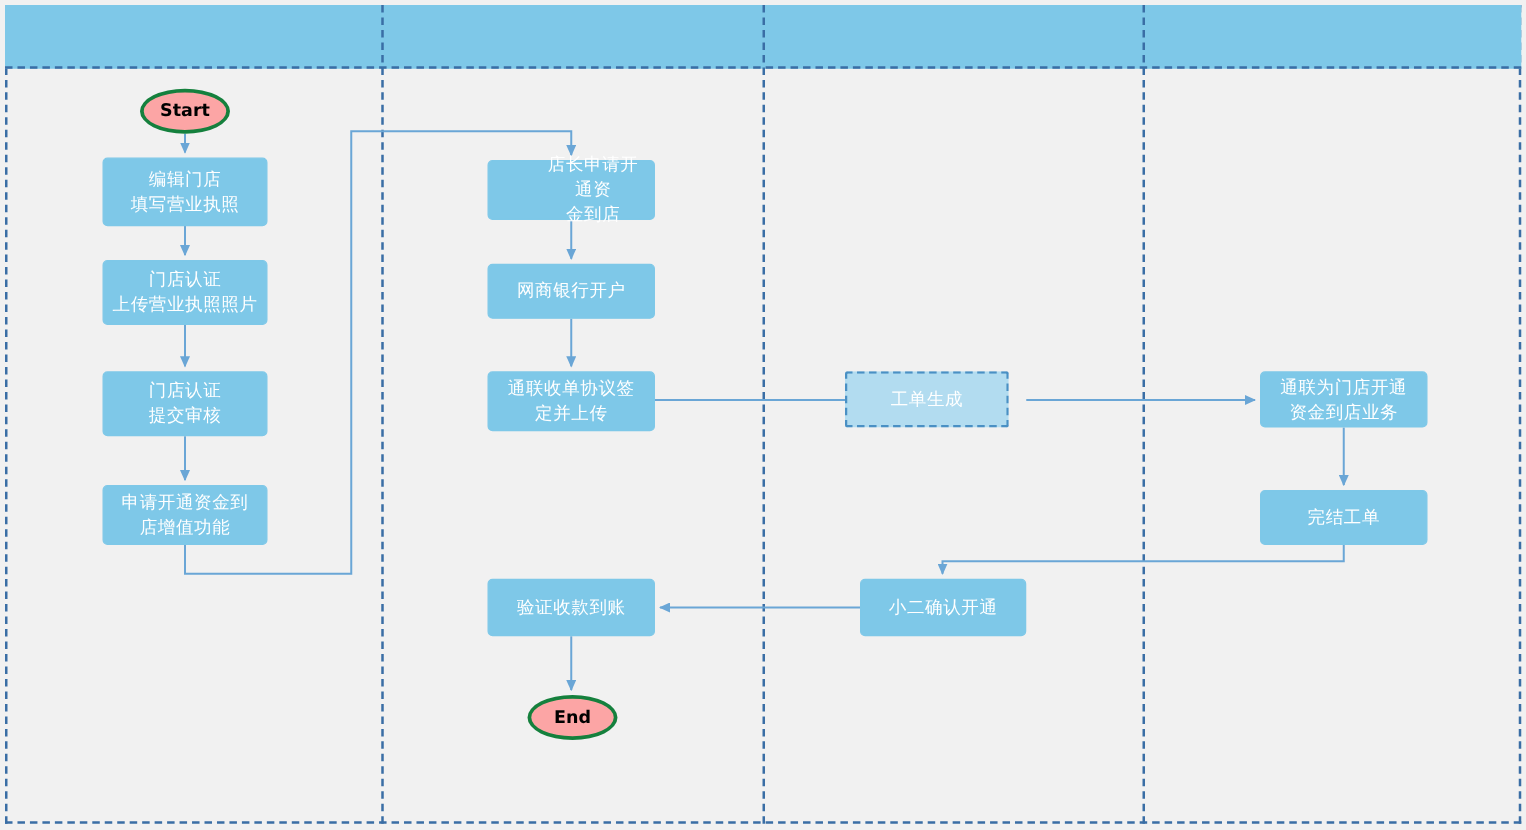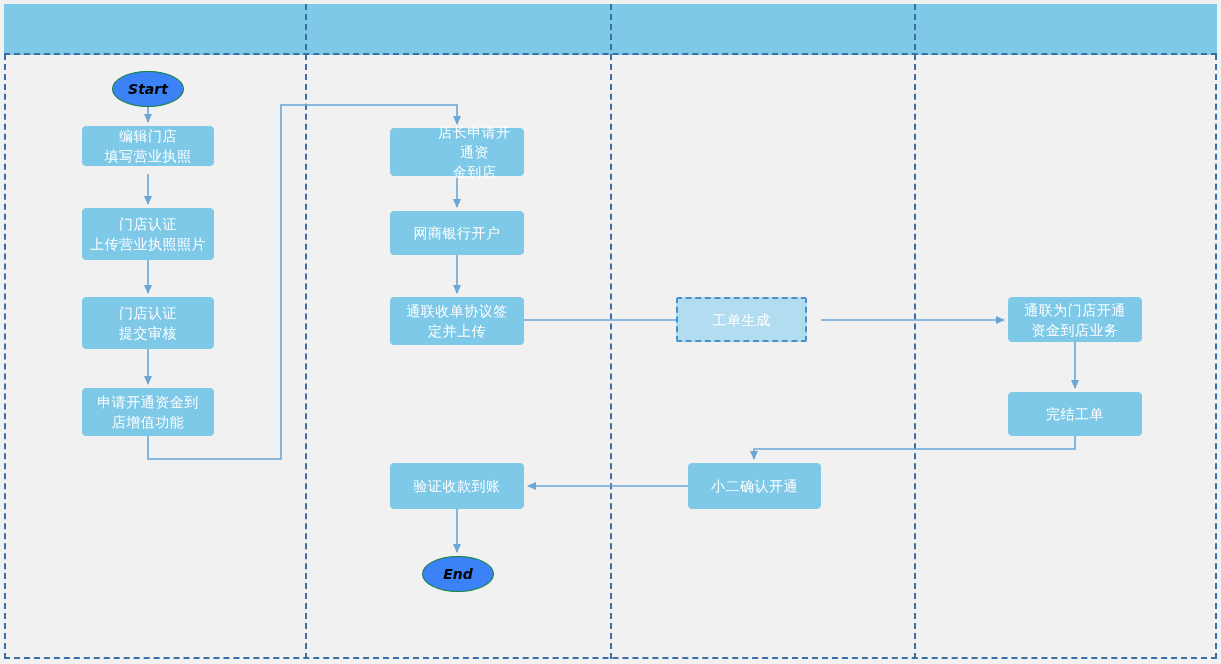--- a/index.html
+++ b/index.html
@@ -78,31 +78,30 @@
     white-space: pre-line;
   }
   .node.dashed {
     background: #b2dcf0;
     border: 2px dashed #4a90c4;
     border-radius: 2px;
   }
   .terminator {
     position: absolute;
     box-sizing: border-box;
-    background: #3b82f6;
-    border: 1px solid #15803d;
+    background: #fca5a5;
+    border: 3px solid #15803d;
     border-radius: 50%;
     color: #000000;
     font-size: 14px;
     font-weight: bold;
     display: flex;
     align-items: center;
     justify-content: center;
     text-align: center;
-    font-style: italic;
   }
 
   
   .conn-svg {
     position: absolute;
     left: 0;
     top: 0;
     width: 1221px;
     height: 664px;
     pointer-events: none;
@@ -158,21 +157,21 @@
         <path class="conn" d="M1075,436 L1075,449 L754,449 L754,459" marker-end="url(#arrowhead)"></path>
         <path class="conn" d="M688,486 L528,486" marker-end="url(#arrowhead)"></path>
         <path class="conn" d="M457,509 L457,552" marker-end="url(#arrowhead)"></path>
       </g>
   </svg>
 
   <div id="node-layer">
       <div class="terminator" style="left: 112px; top: 71px; width: 72px; height: 36px;">
         <span>Start</span>
       </div>
-      <div class="node" style="left: 82px; top: 126px; width: 132px; height: 40px;"><span>编辑门店
+      <div class="node" style="left: 82px; top: 126px; width: 132px; height: 55px;"><span>编辑门店
 填写营业执照</span></div>
       <div class="node" style="left: 82px; top: 208px; width: 132px; height: 52px;"><span>门店认证
 上传营业执照照片</span></div>
       <div class="node" style="left: 82px; top: 297px; width: 132px; height: 52px;"><span>门店认证
 提交审核</span></div>
       <div class="node" style="left: 82px; top: 388px; width: 132px; height: 48px;"><span>申请开通资金到
 店增值功能</span></div>
       <div class="node" style="left: 390px; top: 128px; width: 134px; height: 48px; padding-left: 41px;"><span>店长申请开通资
 金到店</span></div>
       <div class="node" style="left: 390px; top: 211px; width: 134px; height: 44px;"><span>网商银行开户</span></div>

